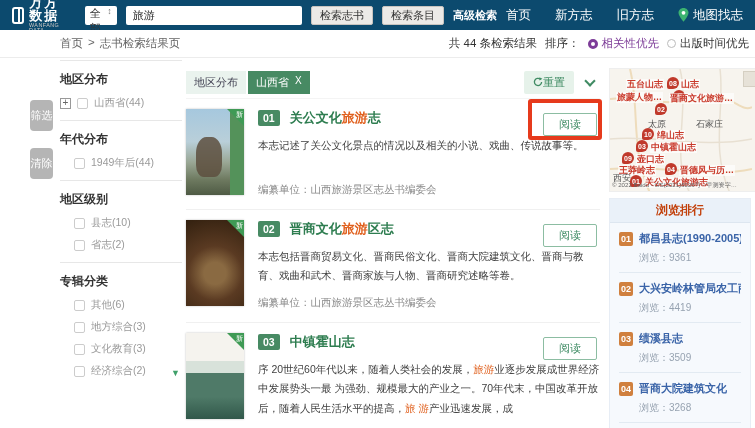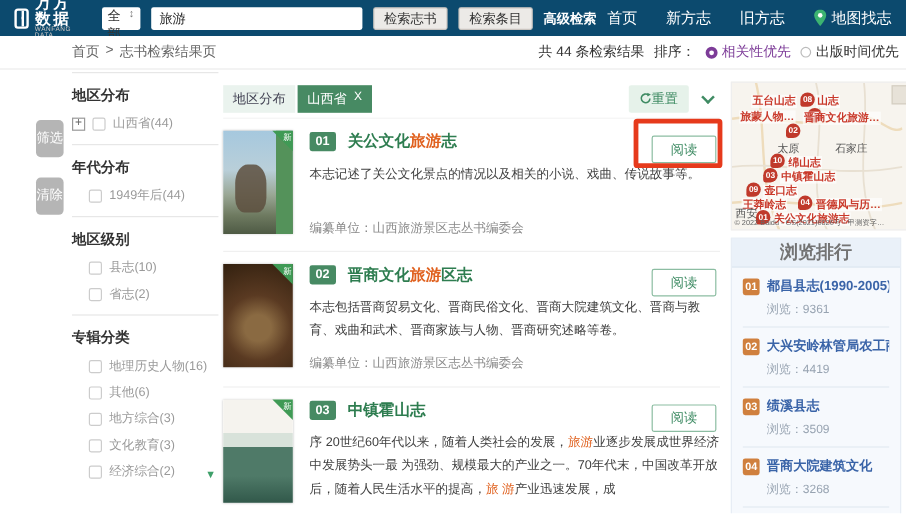--- a/index.html
+++ b/index.html
@@ -98,21 +98,21 @@
           color:#fff;font-size:7px;display:flex;align-items:center;justify-content:center;
           transform:rotate(0deg);font-weight:bold}
   .map-copy{position:absolute;left:2px;bottom:1px;font-size:9px;color:#666;white-space:nowrap;
             transform:scale(.68);transform-origin:left bottom}
   .map-mini{position:absolute;right:2px;top:2px;width:26px;height:16px;background:#e7e2d8;border:1px solid #d5cfc2}
 
   
   .rank-card{position:absolute;left:609px;top:198px;width:142px;height:240px;background:#f6f9fd;
              border:1px solid #e7edf5}
   .rank-head{height:24px;background:#eaf1f9;border-bottom:1px solid #dde6f0;display:flex;
-             align-items:center;justify-content:center;font-size:15px;font-weight:bold;color:#737373}
+             align-items:center;justify-content:center;font-size:12px;font-weight:bold;color:#c2410c}
   .rank-list{padding:0 9px}
   .rank-item{padding:8px 0 7px;border-bottom:1px solid #e2eaf2}
   .rank-r1{display:flex;align-items:center;gap:6px}
   .rank-num{width:14px;height:14px;background:#d0803e;color:#fff;font-size:9px;font-weight:bold;
             border-radius:2px;display:flex;align-items:center;justify-content:center;flex:none}
   .rank-title{font-size:11px;font-weight:bold;color:#3a64a8;white-space:nowrap;overflow:hidden;cursor:pointer}
   .rank-views{margin:5px 0 0 20px;font-size:10px;color:#97a3b1}
 </style>
 </head>
 <body>
@@ -196,24 +196,20 @@
       </div>
       <div class="srow">
         <span class="cbox"></span>
         <span>省志(2)</span>
       </div>
     </div>
     <div class="sgroup sgroup-rel">
       <div class="sgroup-title">专辑分类</div>
       <div class="srow">
         <span class="cbox"></span>
-        <span>地理历史人物(16)</span>
-      </div>
-      <div class="srow">
-        <span class="cbox"></span>
         <span>其他(6)</span>
       </div>
       <div class="srow">
         <span class="cbox"></span>
         <span>地方综合(3)</span>
       </div>
       <div class="srow">
         <span class="cbox"></span>
         <span>文化教育(3)</span>
       </div>

